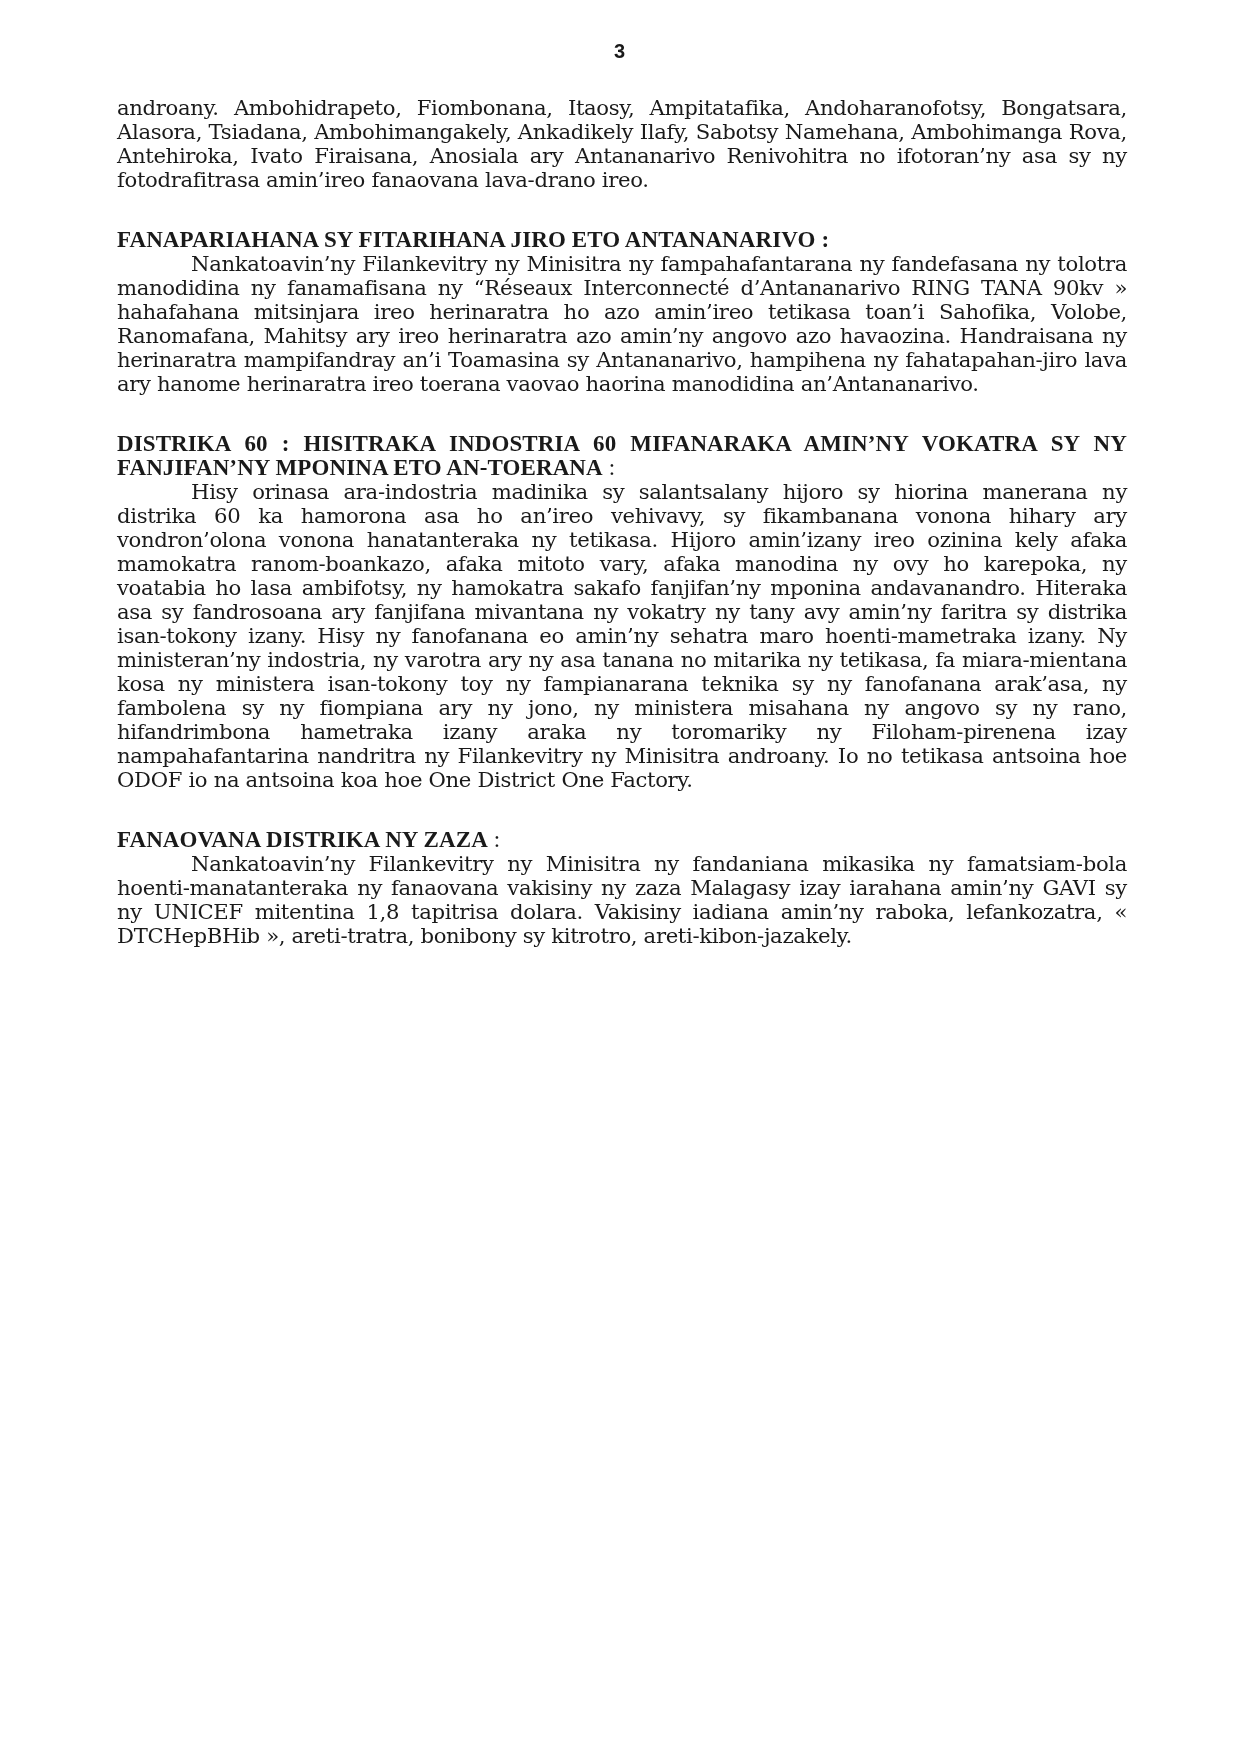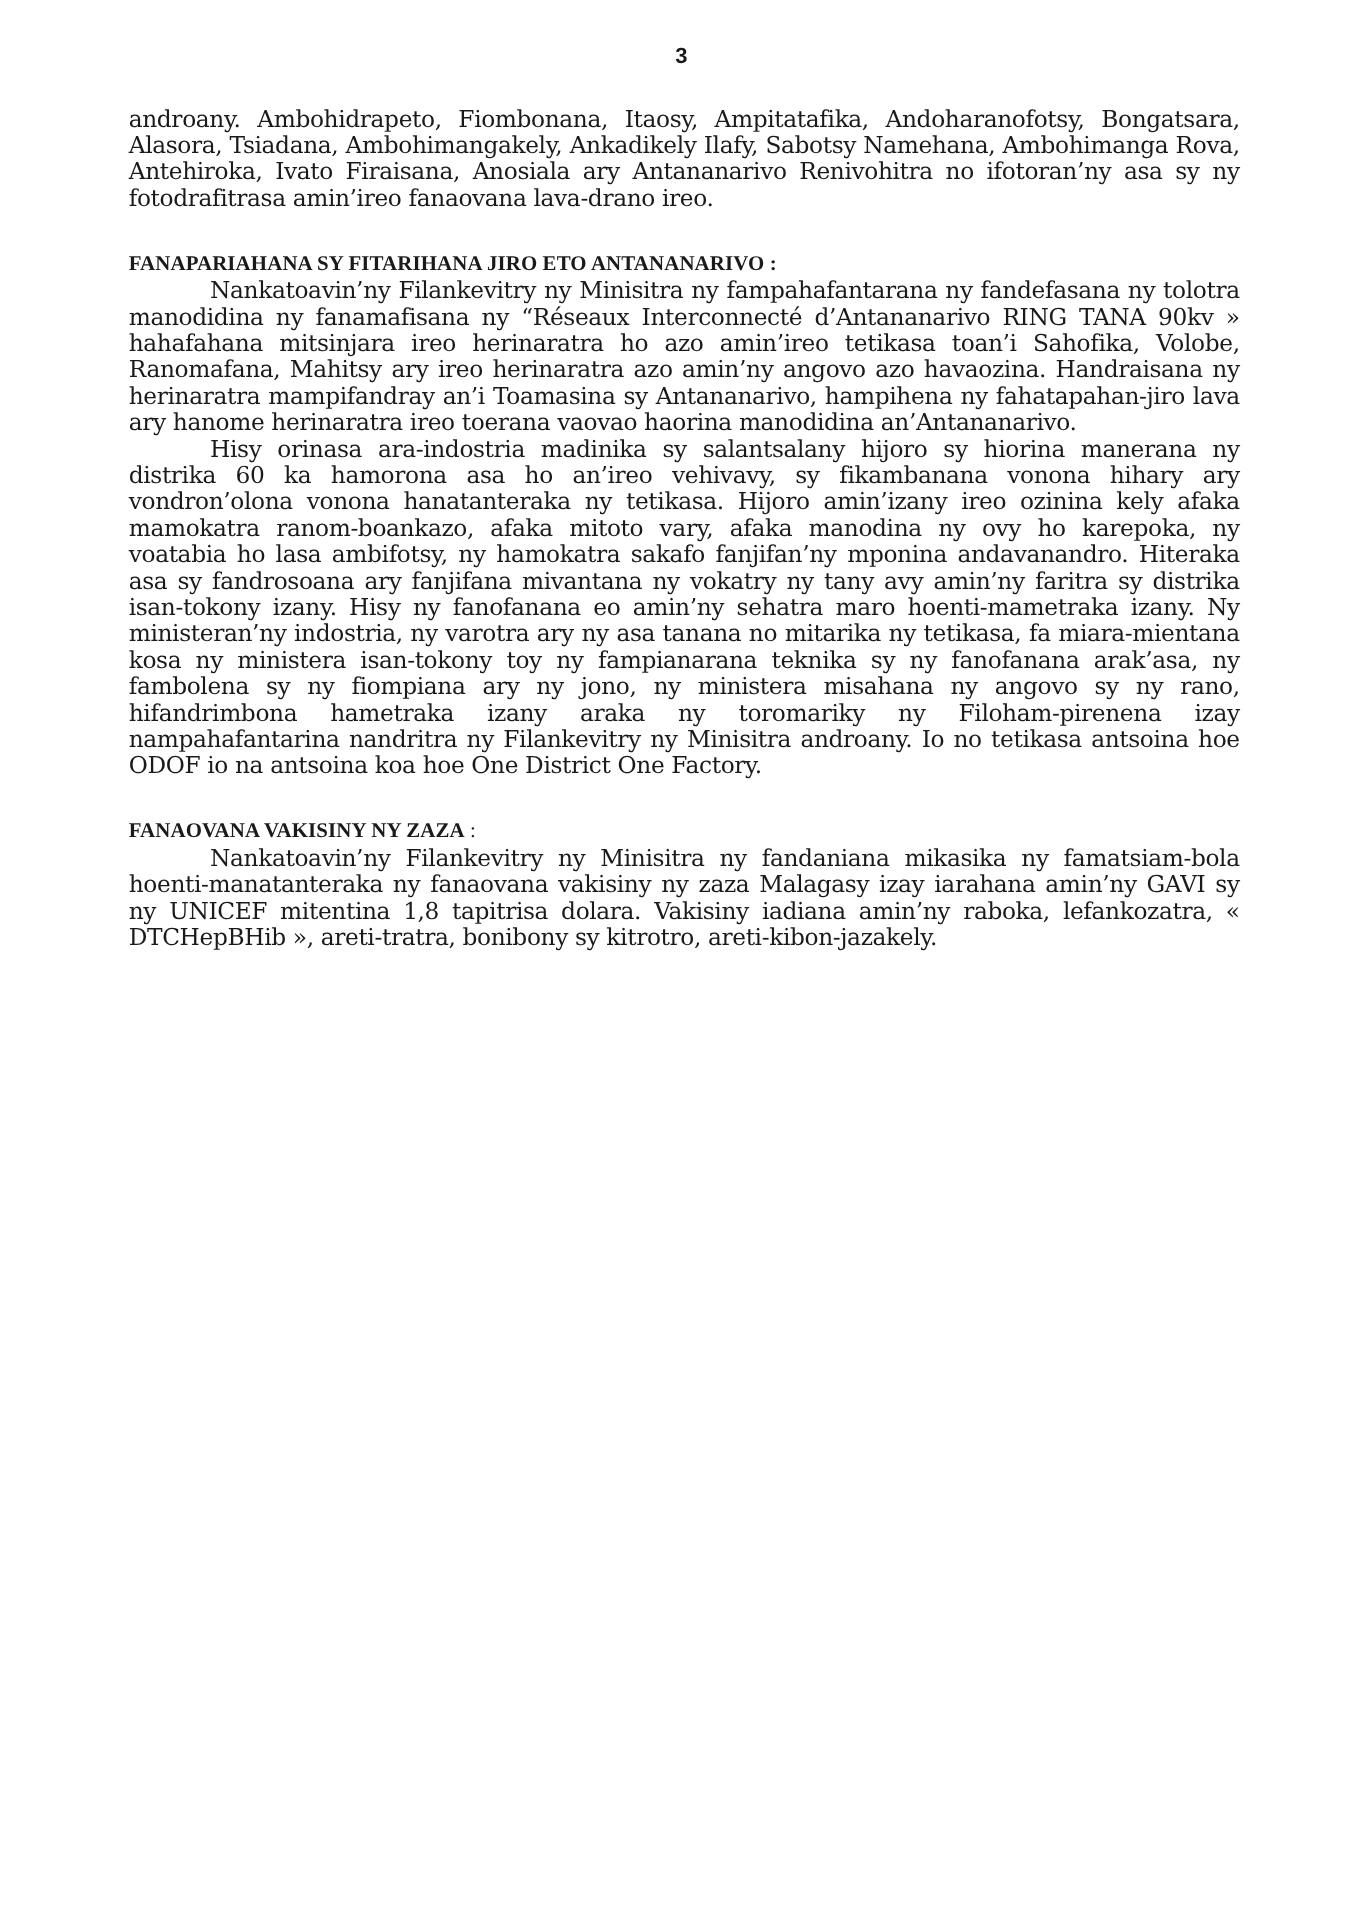--- a/index.html
+++ b/index.html
@@ -37,21 +37,21 @@
     }
     .content p {
       margin: 0;
     }
     .indent {
       text-indent: 74px;
     }
     .heading {
       font-family: "Liberation Serif", serif;
       font-weight: bold;
-      font-size: 19px;
+      font-size: 23px;
       letter-spacing: 0.1px;
       margin-top: 36px !important;
     }
     .heading .colon {
       font-weight: normal;
     }
     .heading.bold-colon .colon {
       font-weight: bold;
     }
     .heading-justify {
@@ -64,18 +64,19 @@
 
 <div class="page-number">3</div>
 
 <div class="content">
 
   <p>androany. Ambohidrapeto, Fiombonana, Itaosy, Ampitatafika, Andoharanofotsy, Bongatsara, Alasora, Tsiadana, Ambohimangakely, Ankadikely Ilafy, Sabotsy Namehana, Ambohimanga Rova, Antehiroka, Ivato Firaisana, Anosiala ary Antananarivo Renivohitra no ifotoran’ny asa sy ny fotodrafitrasa amin’ireo fanaovana lava-drano ireo.</p>
 
   <p class="heading bold-colon"><span>FANAPARIAHANA SY FITARIHANA JIRO ETO ANTANANARIVO</span><span class="colon"> :</span></p>
   <p class="indent">Nankatoavin’ny Filankevitry ny Minisitra ny fampahafantarana ny fandefasana ny tolotra manodidina ny  fanamafisana ny “Réseaux Interconnecté d’Antananarivo RING TANA 90kv » hahafahana mitsinjara ireo herinaratra ho azo amin’ireo tetikasa toan’i Sahofika, Volobe, Ranomafana, Mahitsy ary ireo herinaratra azo amin’ny angovo azo havaozina. Handraisana ny herinaratra mampifandray an’i Toamasina sy Antananarivo, hampihena ny fahatapahan-jiro lava ary hanome herinaratra ireo toerana vaovao haorina manodidina an’Antananarivo.</p>
 
+  <p class="heading heading-justify"><span>DISTRIKA 60 : HISITRAKA INDOSTRIA 60 MIFANARAKA AMIN’NY VOKATRA SY NY FANJIFAN’NY MPONINA ETO AN-TOERANA</span><span class="colon"> :</span></p>
   <p class="indent">Hisy orinasa ara-indostria madinika sy salantsalany hijoro sy hiorina manerana ny distrika 60 ka hamorona asa ho an’ireo vehivavy, sy fikambanana vonona hihary ary vondron’olona vonona hanatanteraka ny tetikasa. Hijoro amin’izany ireo ozinina kely afaka mamokatra ranom-boankazo, afaka mitoto vary, afaka manodina ny ovy ho karepoka, ny voatabia ho lasa ambifotsy, ny hamokatra sakafo fanjifan’ny mponina andavanandro. Hiteraka asa sy fandrosoana ary fanjifana mivantana ny vokatry ny tany avy amin’ny faritra sy distrika isan-tokony izany.  Hisy ny fanofanana eo amin’ny sehatra maro hoenti-mametraka izany. Ny ministeran’ny indostria, ny varotra ary ny asa tanana no mitarika ny tetikasa, fa miara-mientana kosa ny  ministera isan-tokony toy ny fampianarana teknika sy ny fanofanana arak’asa, ny fambolena sy ny fiompiana ary ny jono, ny ministera misahana ny angovo sy ny rano, hifandrimbona hametraka izany araka ny toromariky ny Filoham-pirenena izay nampahafantarina nandritra ny Filankevitry ny Minisitra androany. Io no tetikasa antsoina hoe ODOF io na antsoina koa hoe One District One Factory.</p>
 
-  <p class="heading"><span>FANAOVANA VAKISINY NY ZAZA</span><span class="colon"> :</span></p>
+  <p class="heading"><span>FANAOVANA DISTRIKA NY ZAZA</span><span class="colon"> :</span></p>
   <p class="indent">Nankatoavin’ny Filankevitry ny Minisitra ny fandaniana mikasika ny famatsiam-bola hoenti-manatanteraka ny fanaovana vakisiny ny zaza Malagasy izay iarahana amin’ny GAVI sy ny UNICEF mitentina 1,8 tapitrisa dolara. Vakisiny iadiana amin’ny raboka, lefankozatra, « DTCHepBHib », areti-tratra, bonibony sy kitrotro, areti-kibon-jazakely.</p>
 
 </div>
 
 </body></html>

